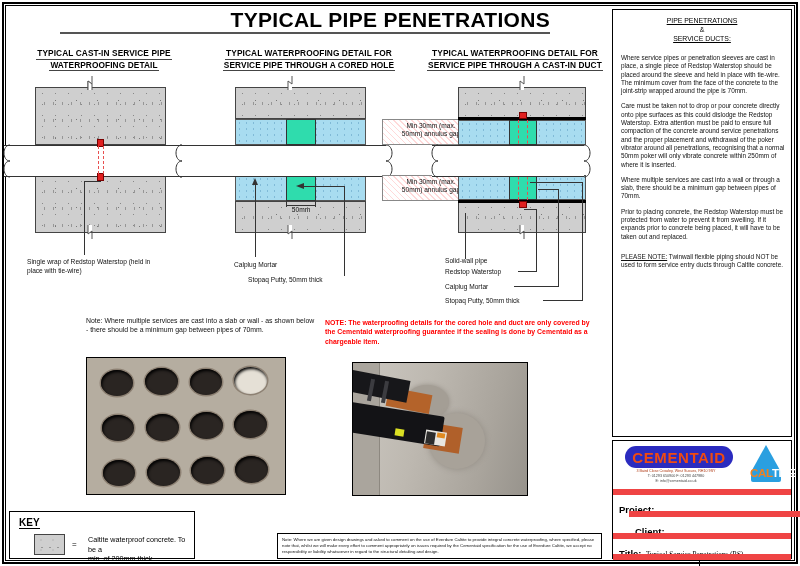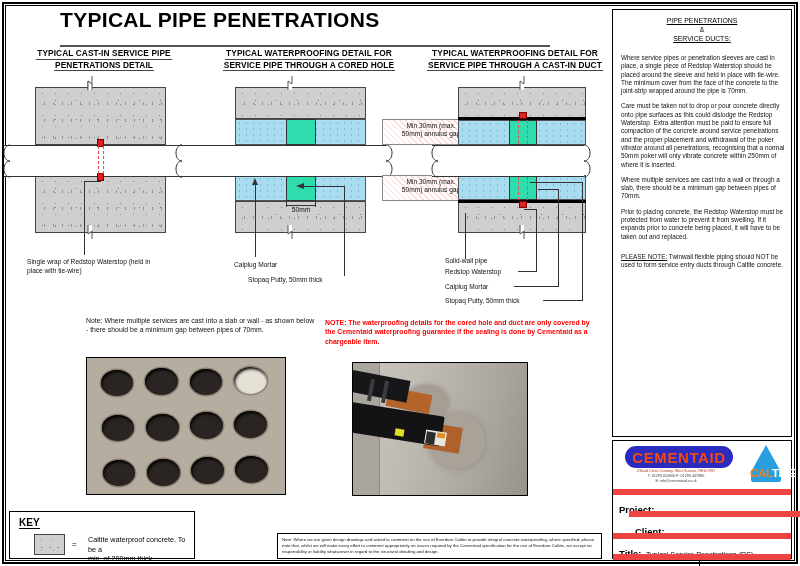--- a/index.html
+++ b/index.html
@@ -6,23 +6,23 @@
   body{width:800px;height:566px;position:relative;overflow:hidden;
        font-family:"Liberation Sans", sans-serif;color:#000;}
 
   .sheet{position:absolute;left:0;top:0;width:800px;height:566px;box-sizing:border-box;}
   .outer-border{position:absolute;left:2px;top:2px;width:796px;height:562px;
        border:2px solid #000;box-sizing:border-box;}
   .inner-border{position:absolute;left:5px;top:5px;width:790px;height:556px;
        border:1px solid #000;box-sizing:border-box;}
 
   
-  .main-title{position:absolute;left:60px;top:8px;width:490px;text-align:left;
+  .main-title{position:absolute;left:60px;top:8px;width:490px;text-align:right;
        font-size:21px;font-weight:bold;letter-spacing:.3px;
-       border-bottom:2px solid #555;padding-bottom:13px;}
+       border-bottom:2px solid #555;padding-bottom:0;}
 
   
   .det-head{position:absolute;text-align:center;font-size:8.3px;font-weight:bold;
        line-height:10.5px;letter-spacing:.1px;}
   .det-head span{border-bottom:1px solid #444;display:inline-block;padding:0 1px;}
 
   
   .concrete{position:absolute;background:#cfcfcf;border:1px solid #444;box-sizing:border-box;
        overflow:hidden;}
   .concrete::before{
@@ -97,21 +97,21 @@
   .rp-head{position:absolute;width:100%;text-align:center;font-size:6.9px;
     line-height:9px;font-weight:normal;}
   .rp-head u{text-decoration:underline;}
   .rp-body{position:absolute;font-size:6.4px;line-height:8.3px;color:#111;}
   .rp-body p{margin:0 0 7px 0;}
 
   
   .tb{position:absolute;border:1.5px solid #000;box-sizing:border-box;background:#fff;}
   .tb-row{position:absolute;left:0;width:100%;box-sizing:border-box;border-top:6px solid #ef4444;}
   .tb-lbl{font-size:9.5px;font-weight:bold;}
-  .tb-val{font-size:7.2px;font-weight:normal;}
+  .tb-val{font-size:7.2px;font-weight:normal;font-family:Liberation Serif, serif;}
 
   .logo-pill{position:absolute;background:#2b2bbf;border-radius:13px;
      display:flex;align-items:center;justify-content:center;}
   .logo-pill span{color:#ef4a12;font-size:15px;font-weight:bold;letter-spacing:.6px;}
   .addr{position:absolute;text-align:center;font-size:3.7px;line-height:5.1px;color:#444;width:100%;}
   .addr .a1{color:#b03a14;}
   .drop{position:absolute;}
   .caltite{position:absolute;font-size:11.5px;font-weight:bold;letter-spacing:-.3px;}
   .caltite .cal{color:#f08020;}
   .caltite .tite{color:#ffffff;}
@@ -121,21 +121,21 @@
 
 <div class="sheet">
 
   <div class="outer-border"></div>
   <div class="inner-border"></div>
 
   <div class="main-title">TYPICAL PIPE PENETRATIONS</div>
 
   <div class="det-head" style="left:14px;top:48px;width:180px;">
     <span>TYPICAL CAST-IN SERVICE PIPE</span><br>
-    <span>PENETRATIONS DETAIL</span>
+    <span>WATERPROOFING DETAIL</span>
   </div>
 
   <div class="det-head" style="left:214px;top:48px;width:190px;">
     <span>TYPICAL WATERPROOFING DETAIL FOR</span><br>
     <span>SERVICE PIPE THROUGH A CORED HOLE</span>
   </div>
 
   <div class="det-head" style="left:420px;top:48px;width:190px;">
     <span>TYPICAL WATERPROOFING DETAIL FOR</span><br>
     <span>SERVICE PIPE THROUGH A CAST-IN DUCT</span>

